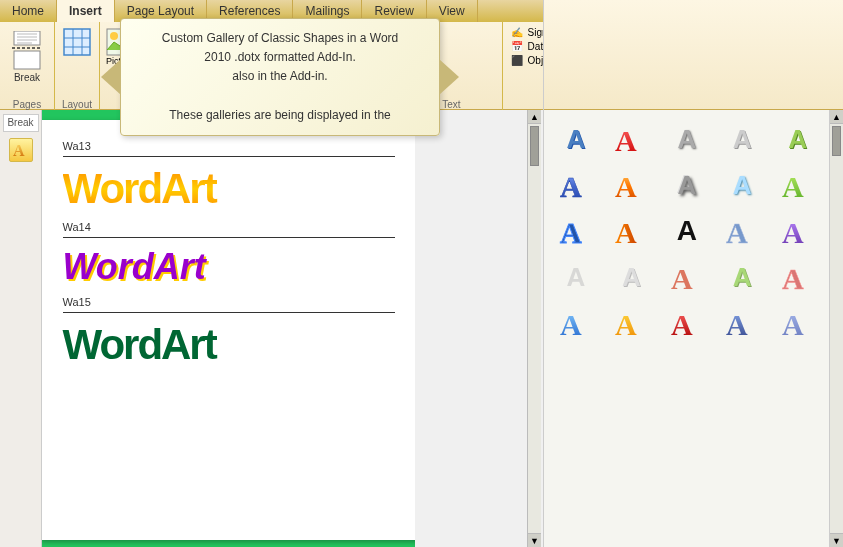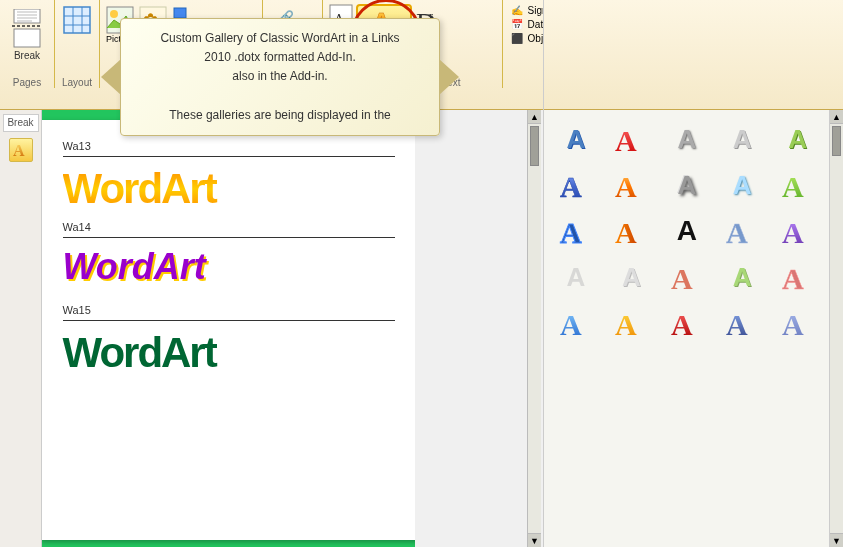--- a/index.html
+++ b/index.html
@@ -65,20 +65,29 @@
     .page-break-side { font-size: 10px; text-align: center; color: #555; line-height: 1.2; padding: 2px; border: 1px solid #ccc; background: white; width: 36px; cursor: pointer; }
 
     
     .doc-scrollbar { position: absolute; right: 415px; top: 110px; width: 14px; bottom: 0; background: #e0e0d8; border-left: 1px solid #bbb; display: flex; flex-direction: column; }
   </style>
 </head>
 <body>
 
 <div class="ribbon">
 
+  <div class="ribbon-tabs">
+    <div class="ribbon-tab">Home</div>
+    <div class="ribbon-tab active">Insert</div>
+    <div class="ribbon-tab">Page Layout</div>
+    <div class="ribbon-tab">References</div>
+    <div class="ribbon-tab">Mailings</div>
+    <div class="ribbon-tab">Review</div>
+    <div class="ribbon-tab">View</div>
+  </div>
 
   <div style="display:flex; height:88px; position:relative;">
 
     <div class="ribbon-group" style="min-width:55px;">
       <div class="page-break-btn" style="margin-top:4px;">
         <div class="page-break-icon">
           <svg width="30" height="40" viewBox="0 0 30 40">
             <rect x="2" y="0" width="26" height="14" fill="white" stroke="#888" stroke-width="1"></rect>
             <line x1="0" y1="17" x2="30" y2="17" stroke="#333" stroke-width="1.5" stroke-dasharray="3,2"></line>
             <rect x="2" y="20" width="26" height="18" fill="white" stroke="#888" stroke-width="1"></rect>
@@ -208,21 +217,21 @@
         <div style="font-size:22px;font-family:serif;cursor:pointer;color:#333;">Ω</div>
         <div style="font-size:9px;">Symbol</div>
       </div>
       <div class="ribbon-group-label">Symbols</div>
     </div>
   </div>
 
   <div class="tooltip-box">
     <div class="arrow-left"></div>
     <div class="arrow-right"></div>
-    <div>Custom Gallery of Classic WordArt in a Links</div>
+    <div>Custom Gallery of Classic Shapes in a Word</div>
     <div>2010 .dotx formatted Add-In.</div>
     <div>also in the Add-in.</div>
     <br>
     <div>These galleries are being displayed in the</div>
   </div>
 </div>
 
 <div class="left-panel">
   <div class="page-break-side">Break</div>
 
@@ -247,21 +256,21 @@
       <div class="section-line"></div>
       <div class="wordart-wa13">WordArt</div>
     </div>
 
     <div style="">
       <div class="section-label">Wa14</div>
       <div class="section-line"></div>
       <div class="wordart-wa14">WordArt</div>
     </div>
 
-    <div style="margin-top:16px;">
+    <div style="margin-top:8px;">
       <div class="section-label">Wa15</div>
       <div class="section-line"></div>
       <div class="wordart-wa15">WordArt</div>
     </div>
   </div>
 </div>
 
 <div class="doc-scrollbar" style="right: 302px;">
   <div style="height:14px;background:#d0d0c8;border-bottom:1px solid #bbb;cursor:pointer;display:flex;align-items:center;justify-content:center;font-size:9px;">▲</div>
   <div style="flex:1;background:#e8e8e0;">

